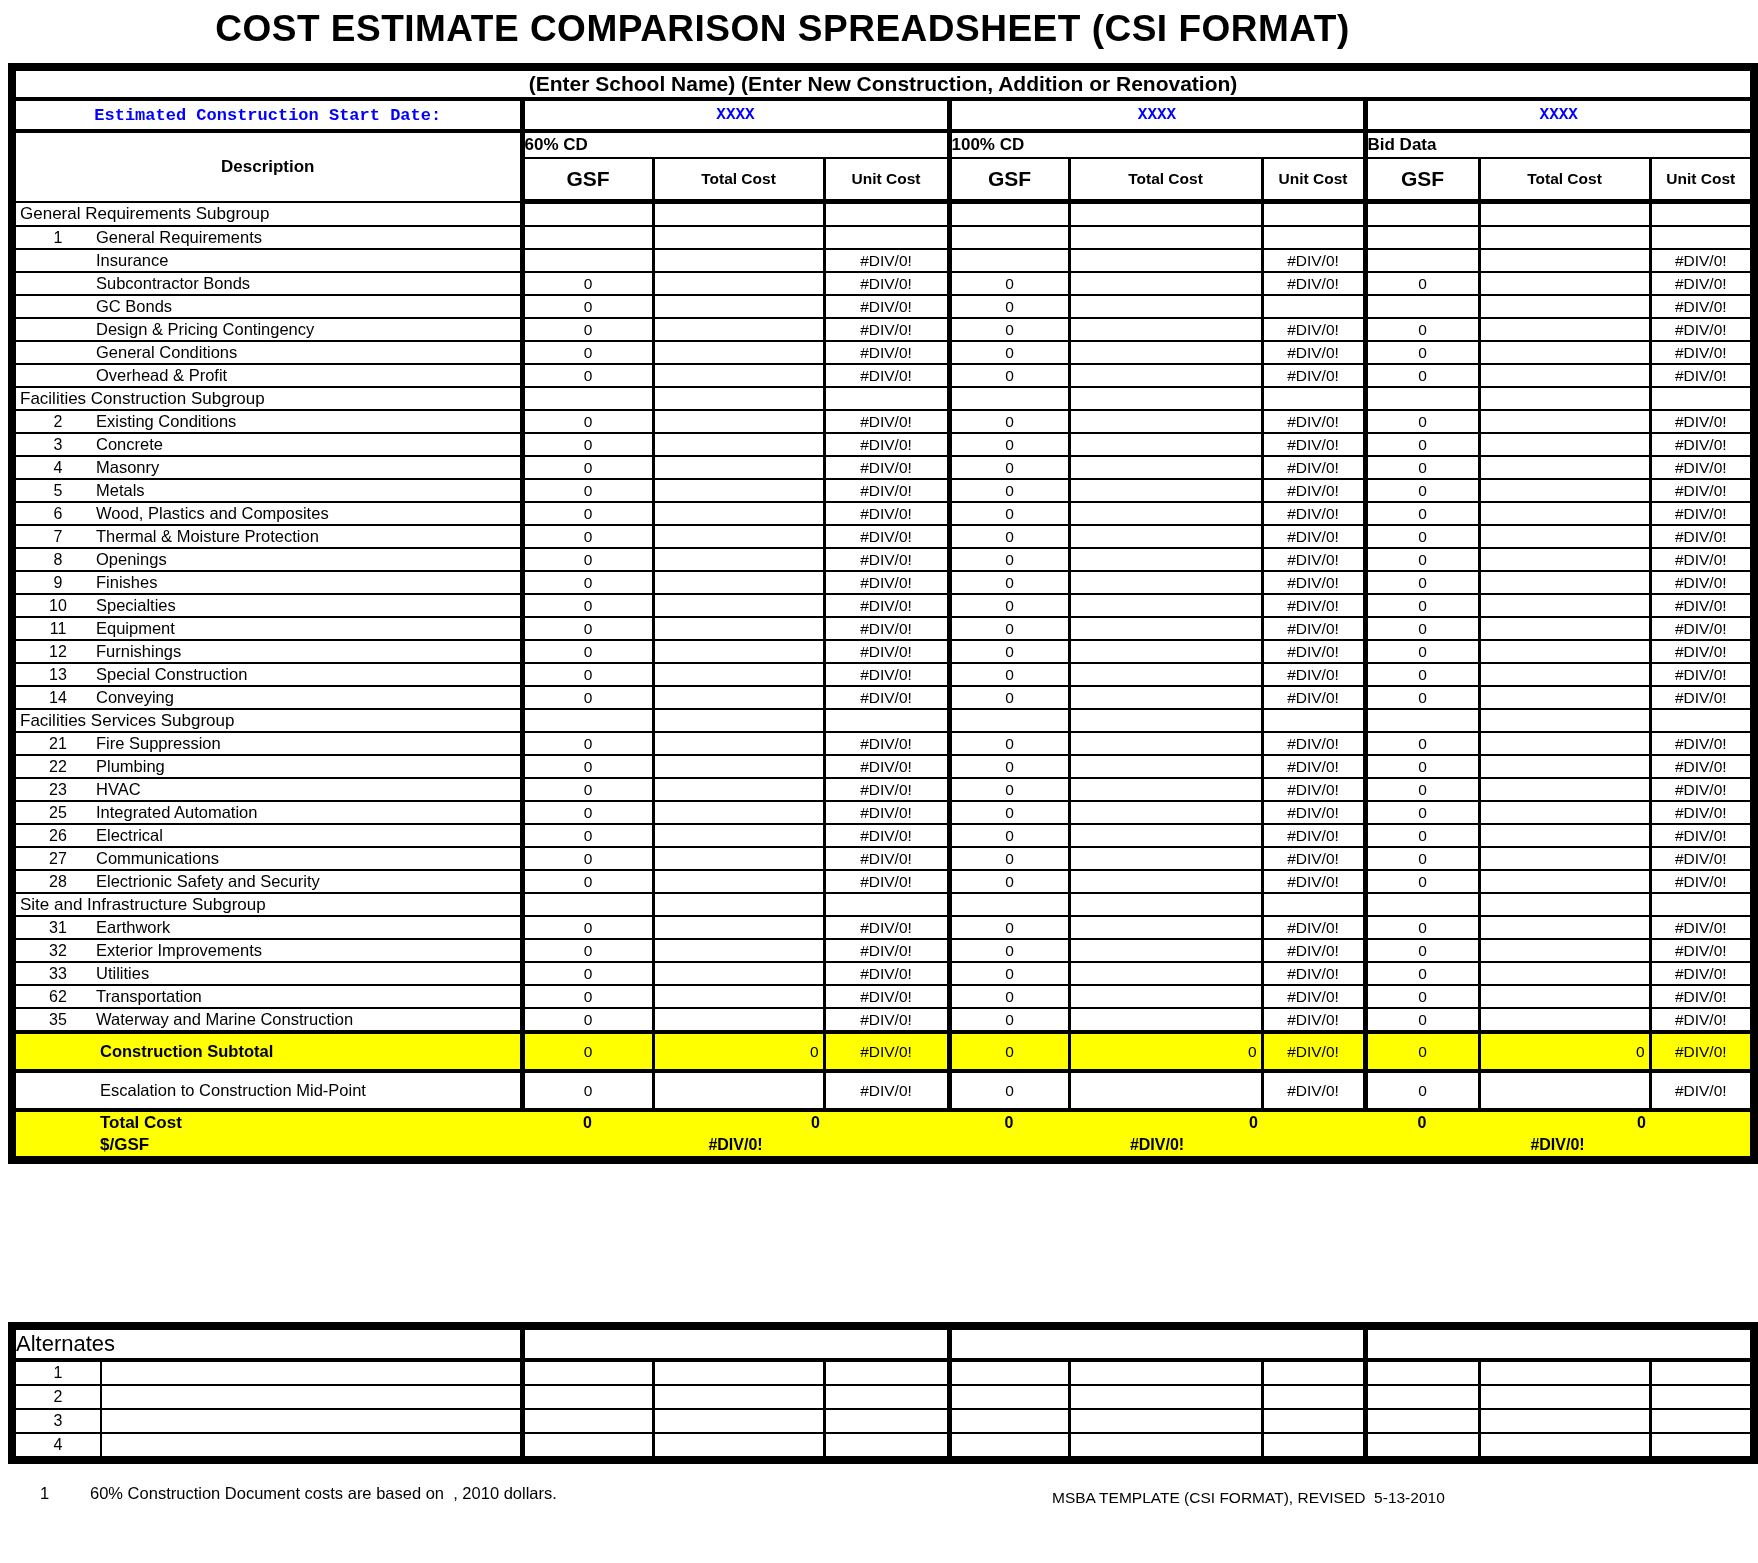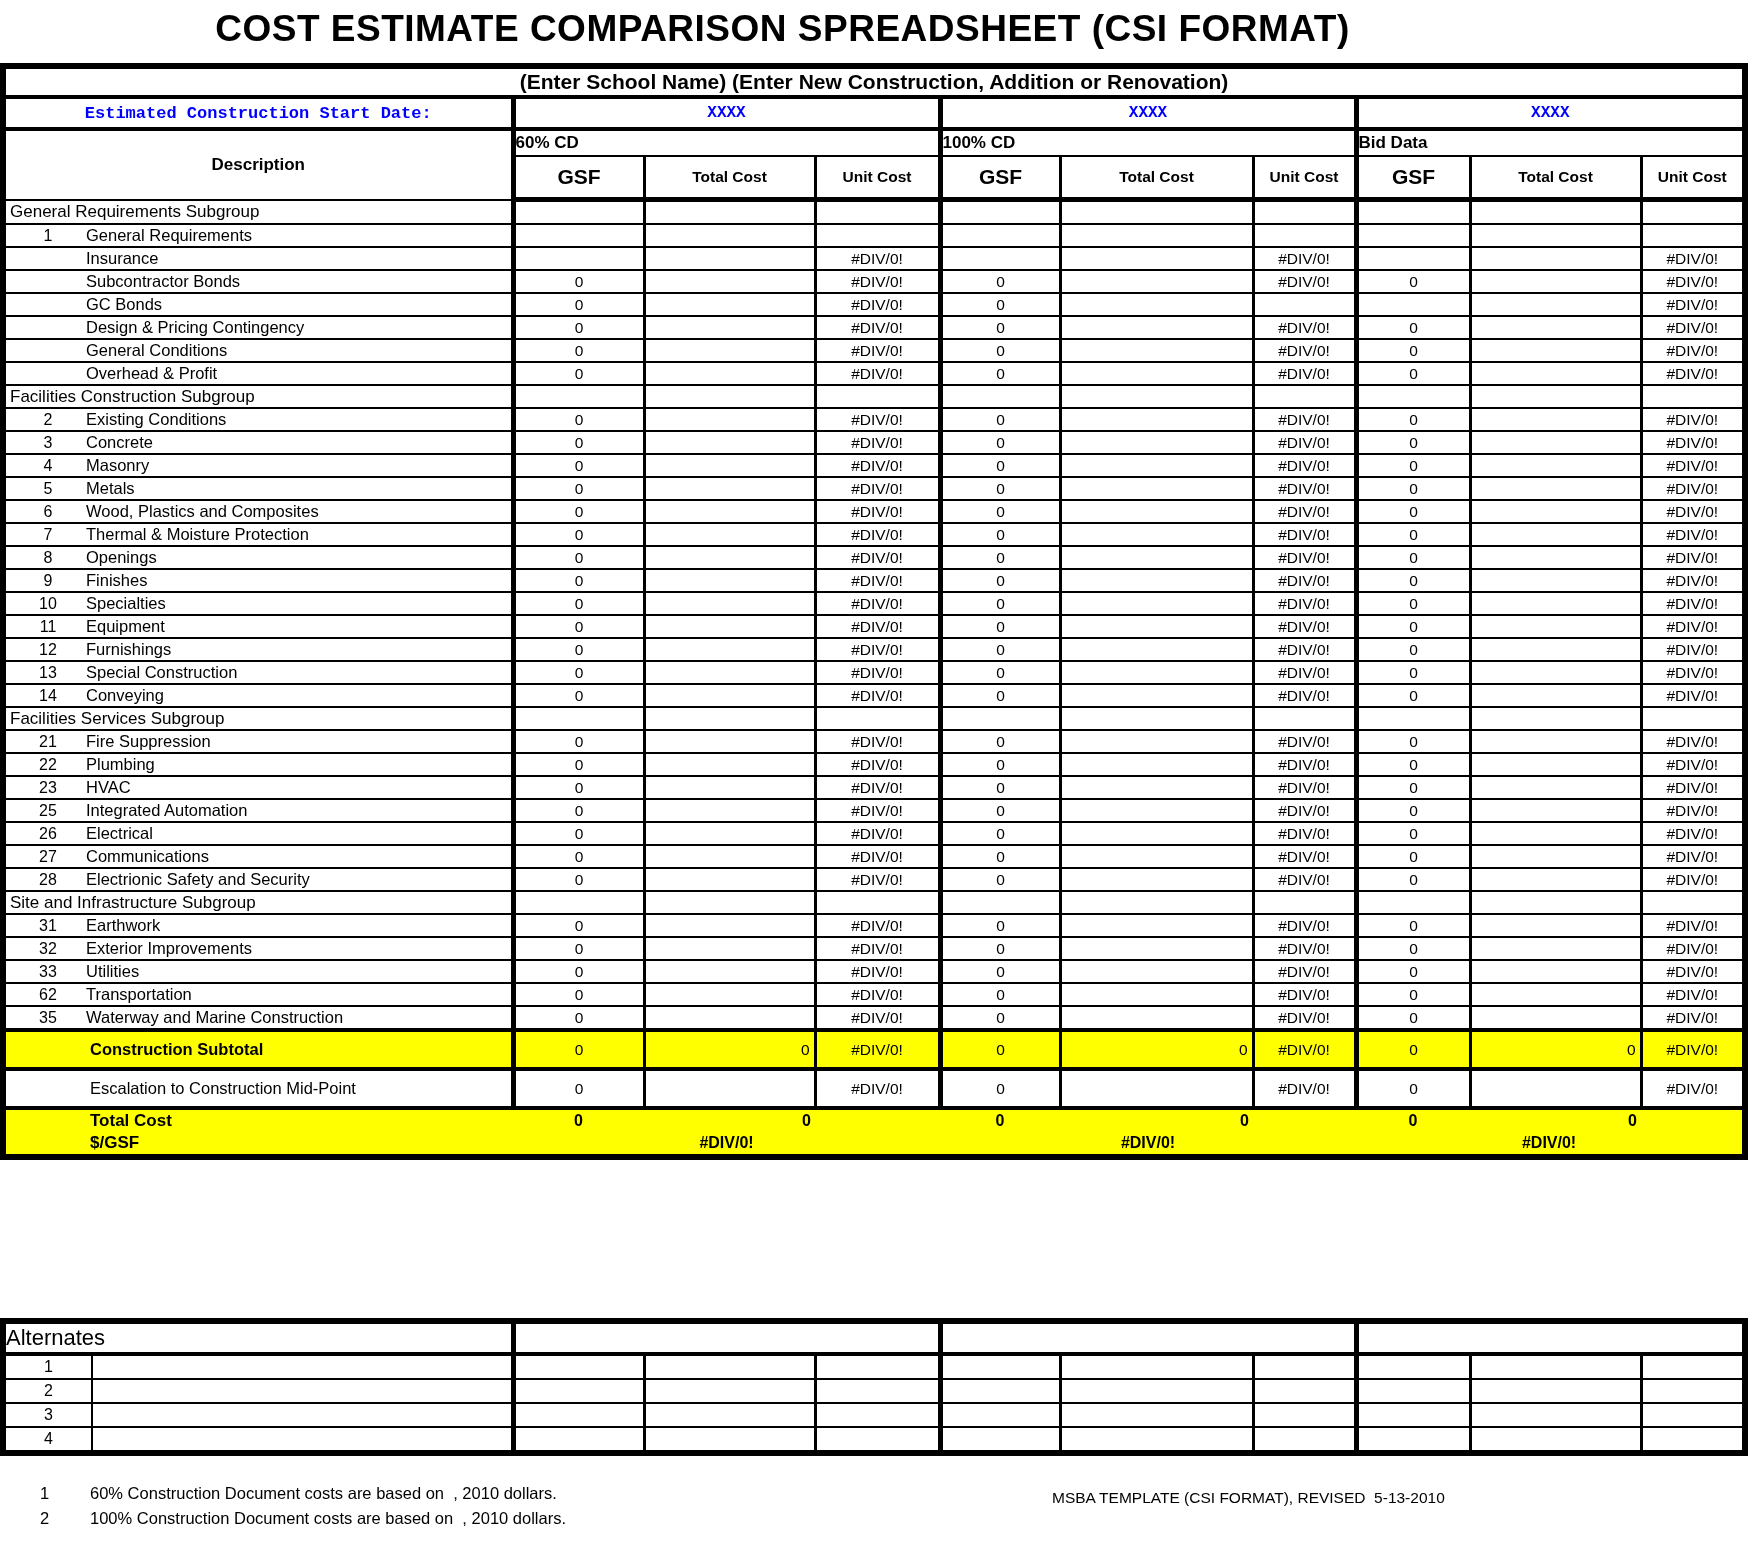--- a/index.html
+++ b/index.html
@@ -9,21 +9,22 @@
     background: #ffffff;
     font-family: "Liberation Sans", sans-serif;
     color: #000;
     overflow: hidden;
   }
   .title-wrap { width: 1565px; margin-top: 8px; text-align: center; }
   .title { font-size: 37px; font-weight: bold; letter-spacing: 0.5px; }
 
   table { border-collapse: collapse; table-layout: fixed; }
   .main, .alts {
-    border: 6px solid #000000;
+    border: 8px solid #000000;
+    margin-left: 8px;
     width: 1742px;
   }
   .main { margin-top: 13px; }
   .alts { margin-top: 158px; }
 
   td {
     border: 2px solid #000;
     vertical-align: middle;
     white-space: nowrap;
     overflow: hidden;
@@ -679,15 +680,14 @@
         <td class="v"></td>
         <td class="v gsep"></td>
         <td class="v"></td>
         <td class="v"></td>
       </tr>
     </tbody>
 </table>
 
 <div class="footnotes">
   <div class="fn"><span class="fn-num">1</span><span class="fn-text">60% Construction Document costs are based on &nbsp;, 2010 dollars.</span></div>
-  <div class="fn"><span class="fn-num">2</span><span class="fn-text">100% Construction Document costs are based on &nbsp;, 2010 dollars.</span></div>
 </div>
 <div class="msba-note">MSBA TEMPLATE (CSI FORMAT), REVISED &nbsp;5-13-2010</div>
 
 </body></html>

